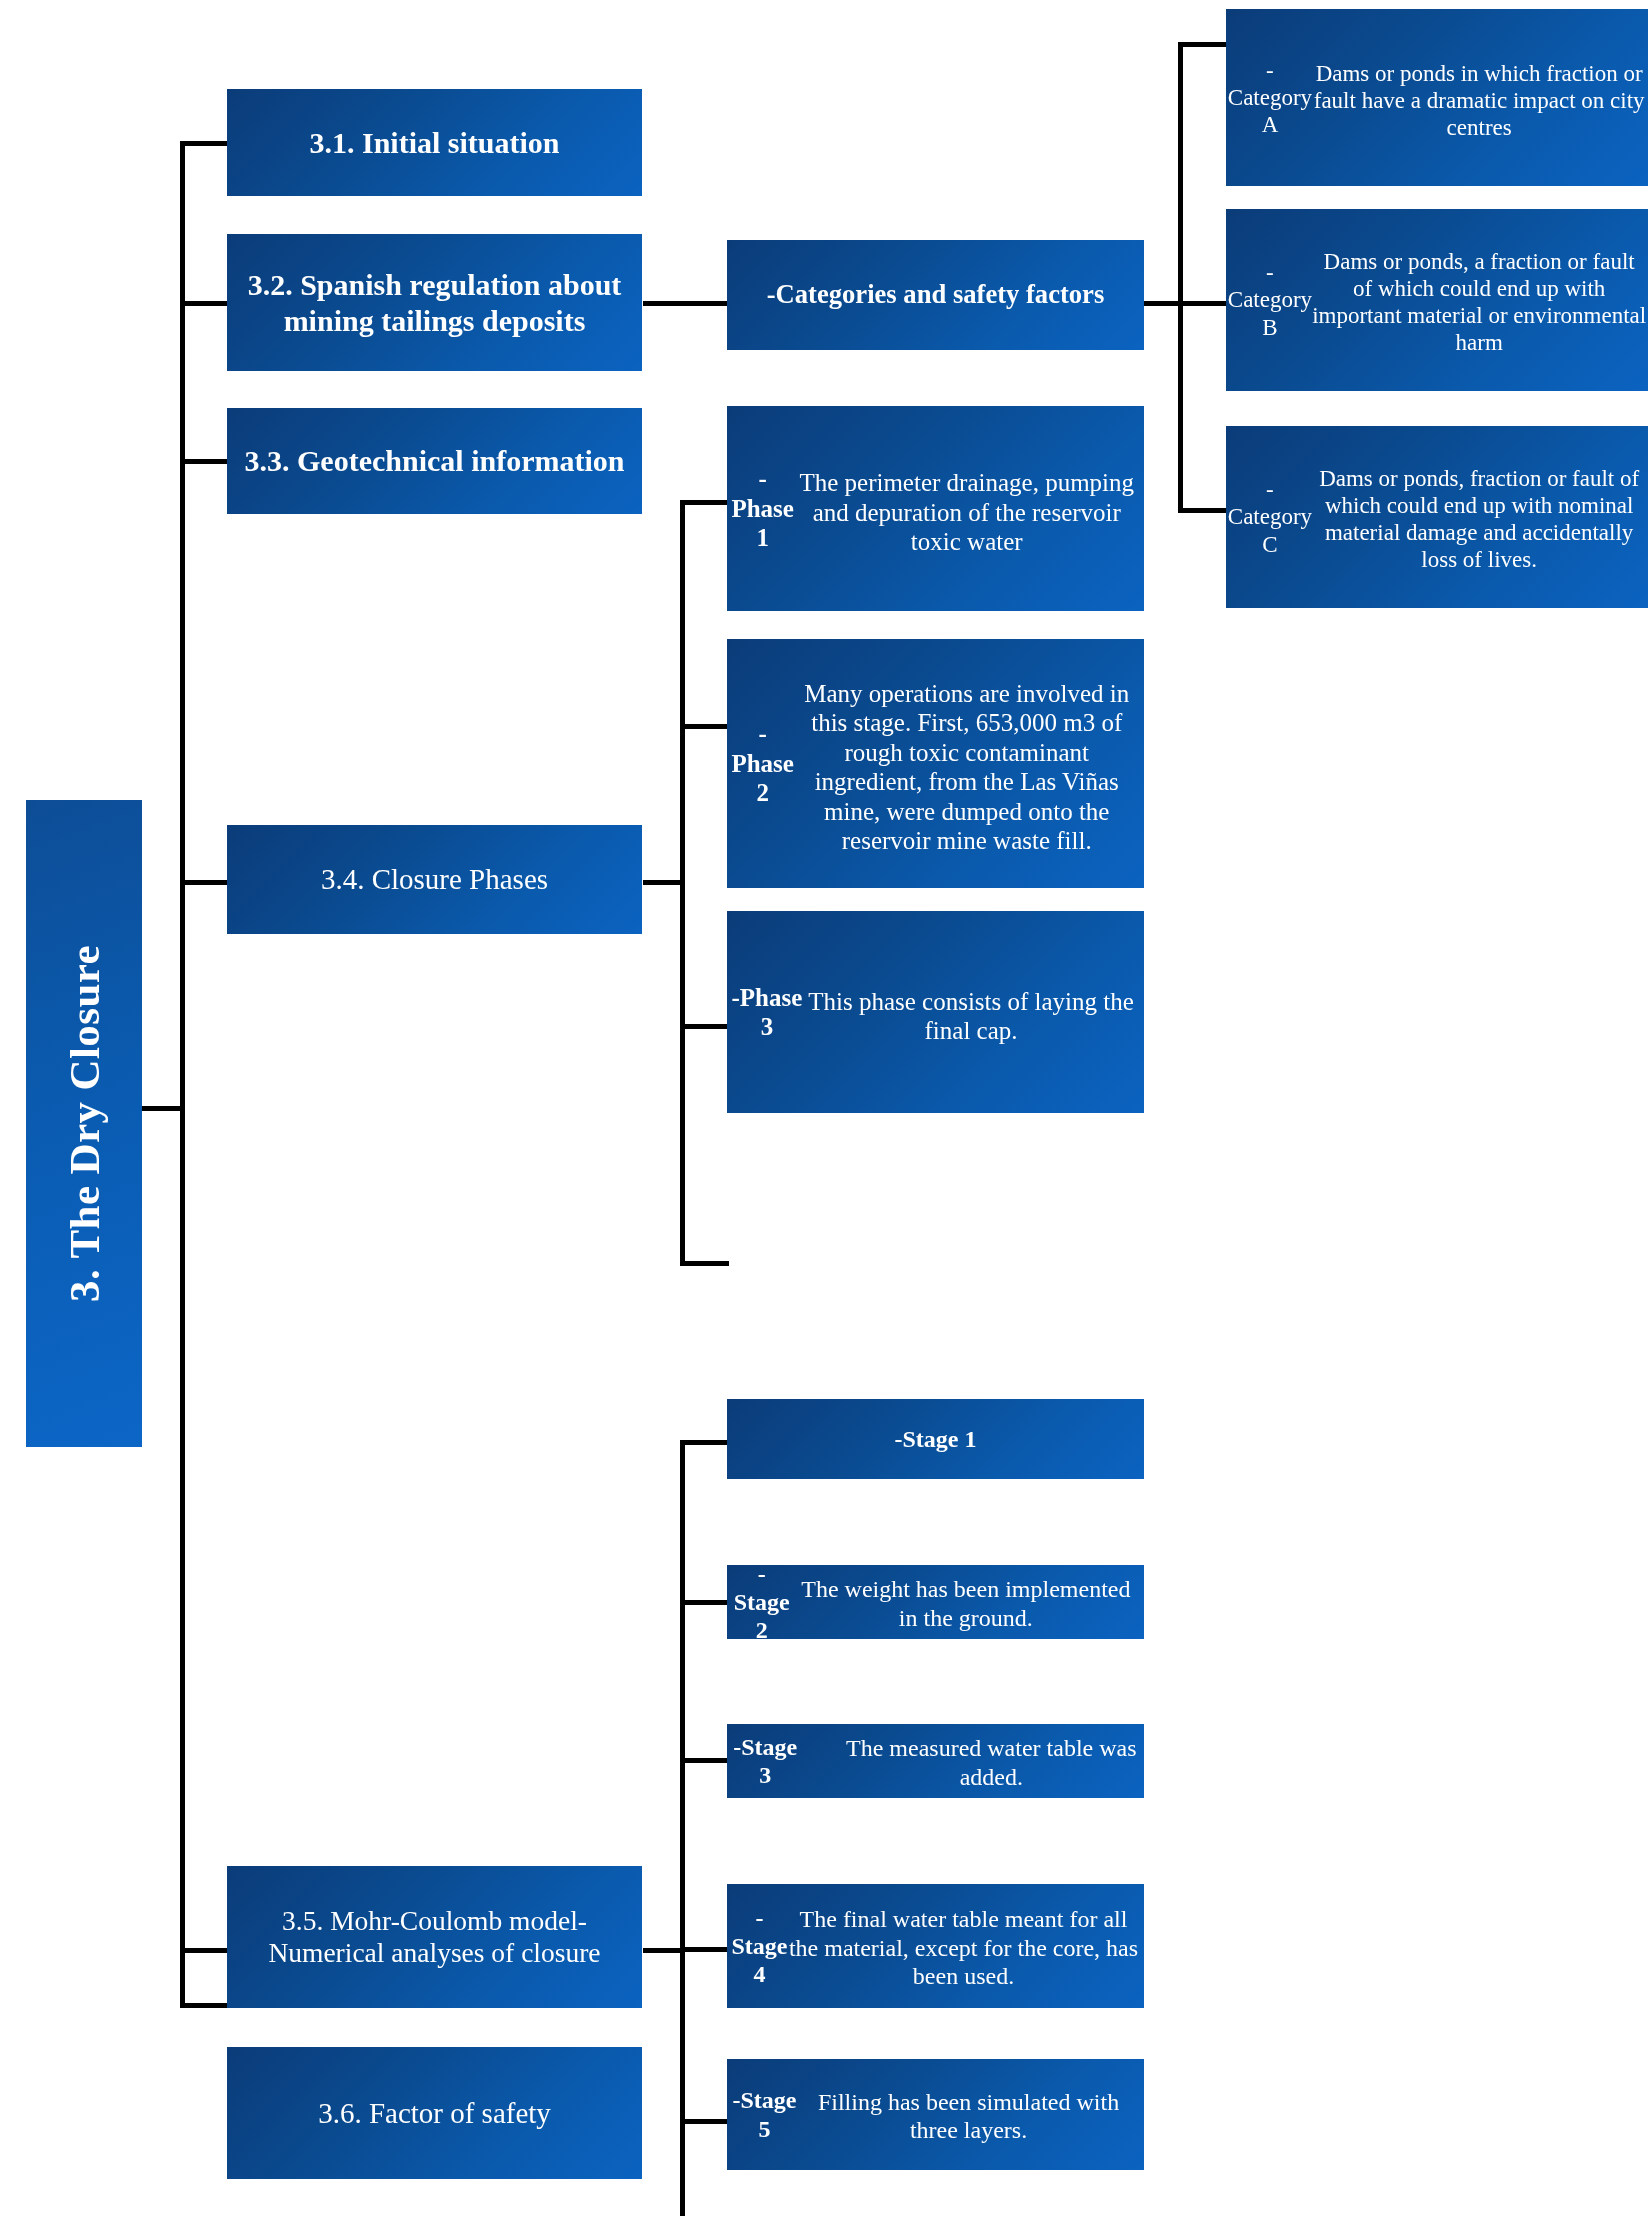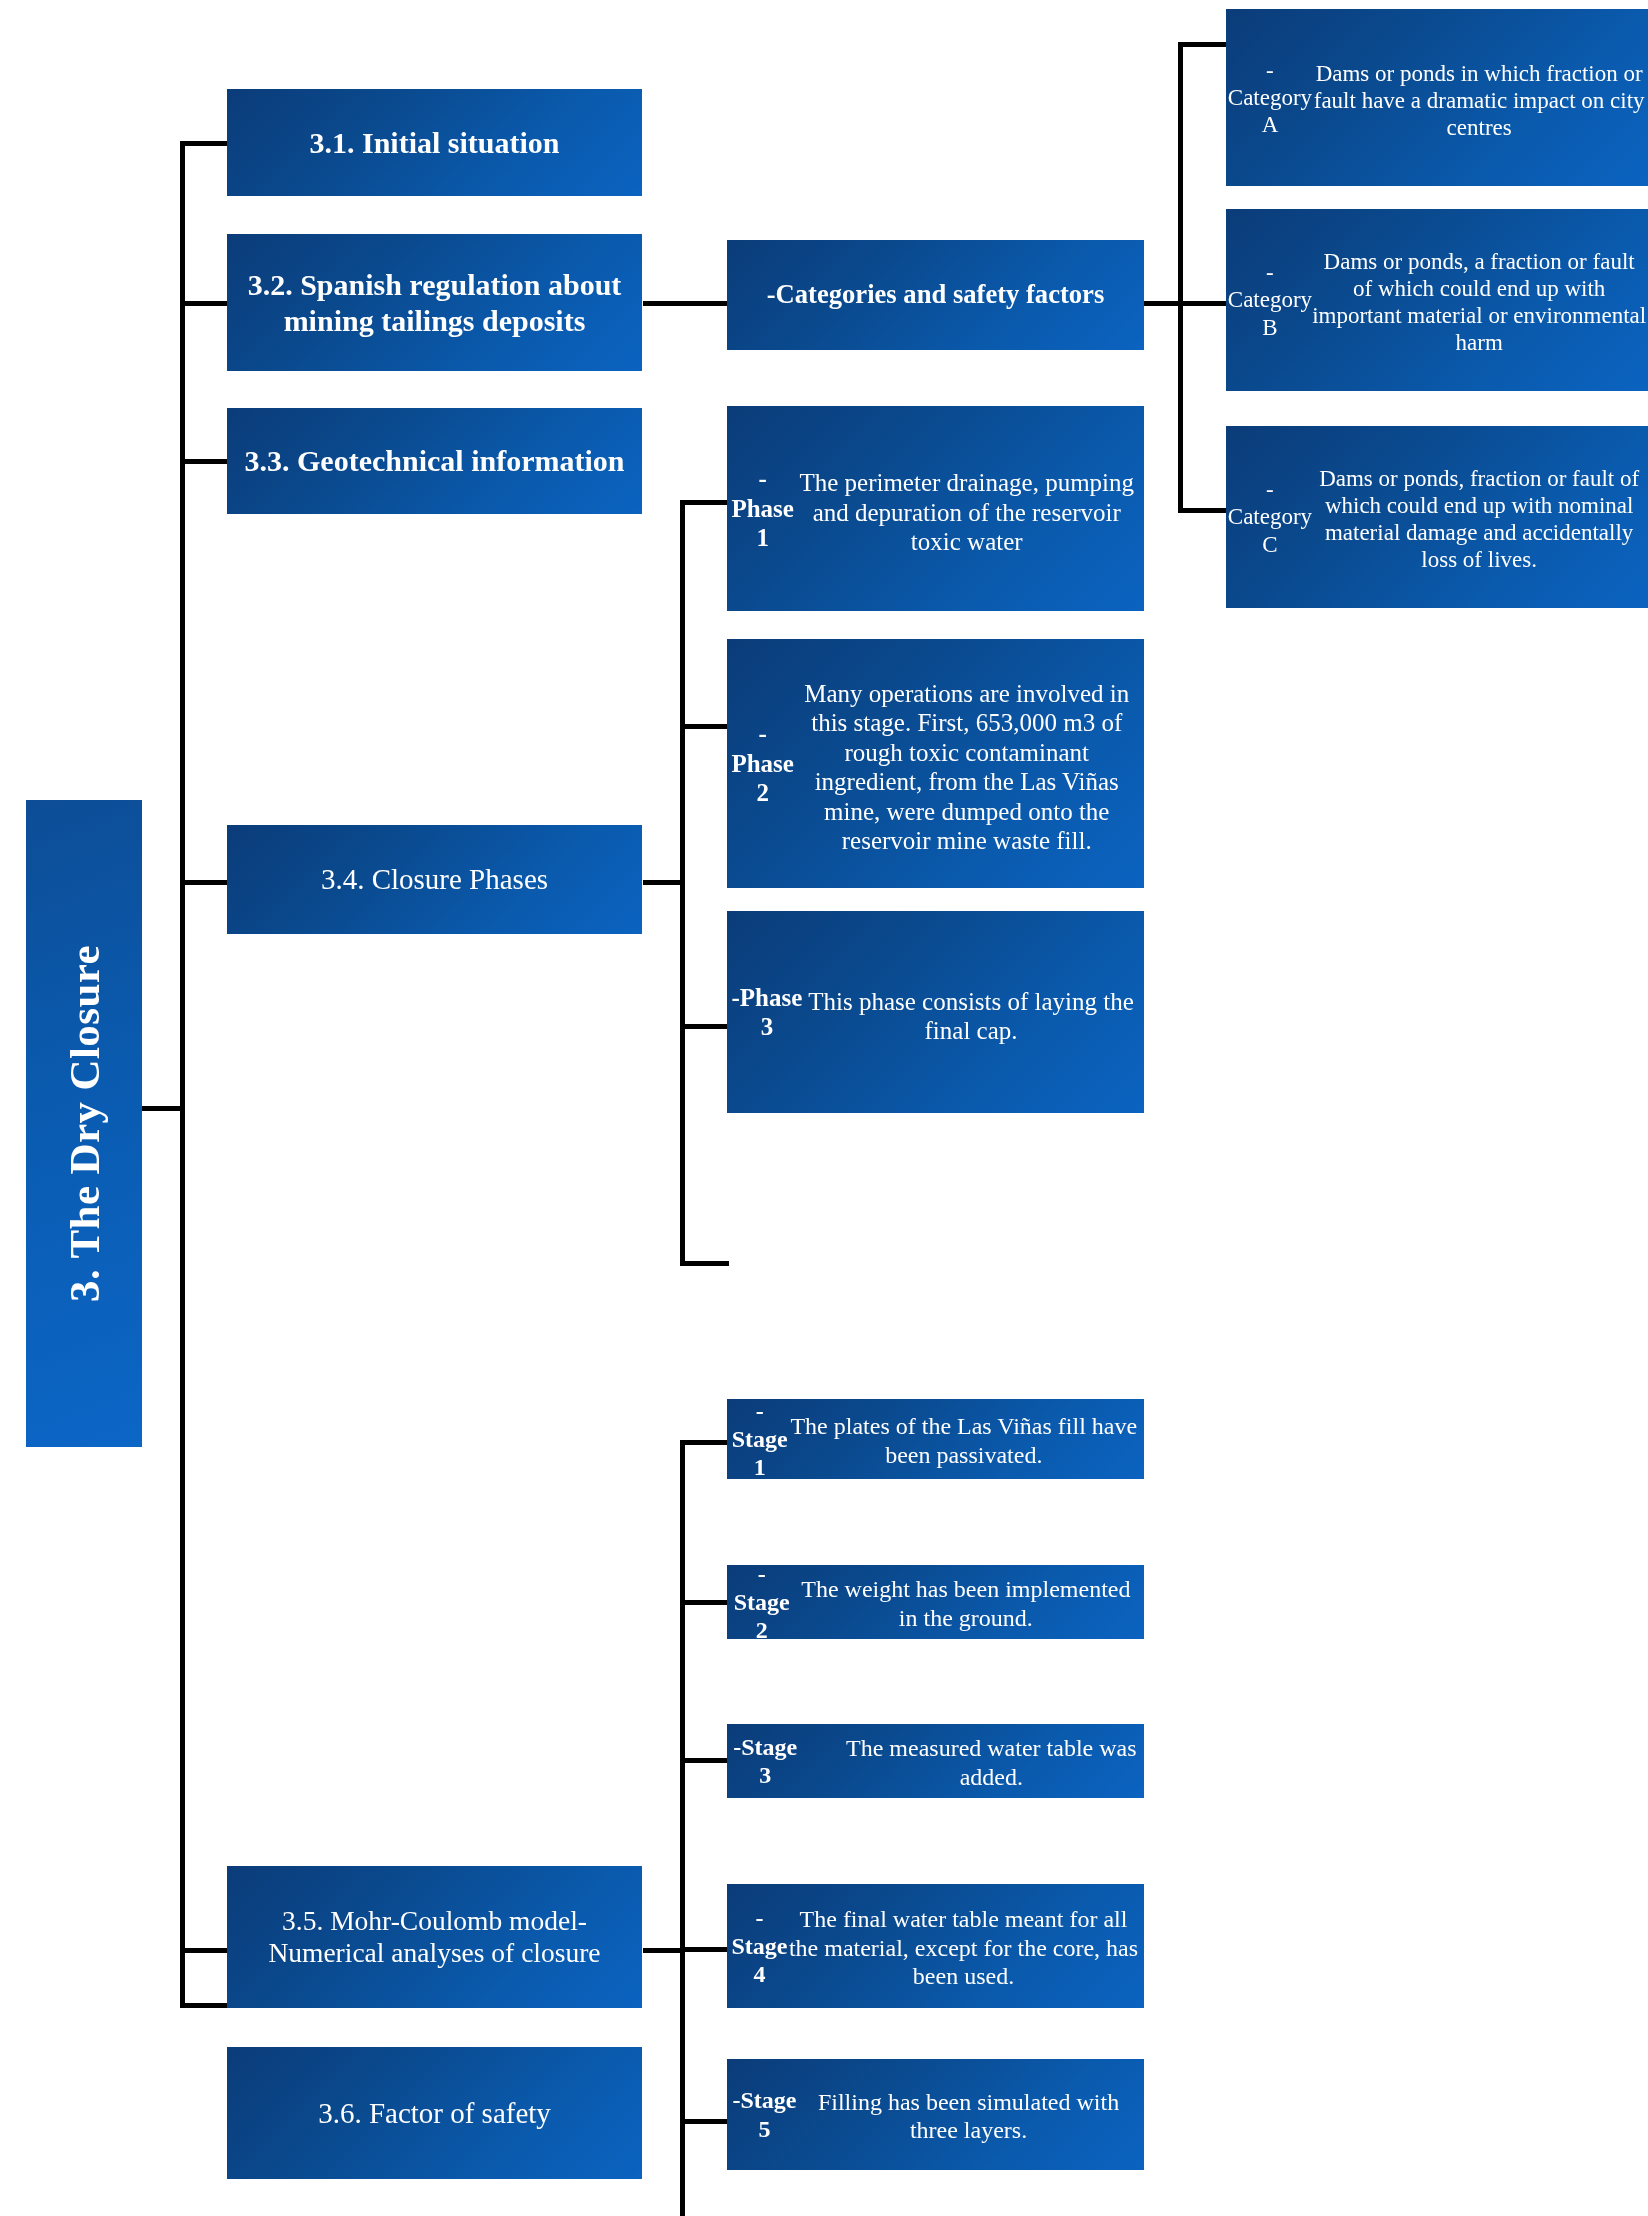--- a/index.html
+++ b/index.html
@@ -143,21 +143,20 @@
   </div>
 
   <div class="node" style="left:727px;top:911px;width:417px;height:202px;font-size:25px;">
     <span class="hdr">-Phase 3</span>
     <span class="body" style="margin-top:8px;">This phase consists of laying the final cap.</span>
   </div>
 
 
   <div class="node" style="left:727px;top:1399px;width:417px;height:80px;font-size:24px;">
     <span class="hdr">-Stage 1</span>
-    <span class="body" style="margin-top:3.5px;">The plates of the Las Viñas fill have been passivated.</span>
   </div>
 
   <div class="node" style="left:727px;top:1565px;width:417px;height:74px;font-size:24px;">
     <span class="hdr">-Stage 2</span>
     <span class="body" style="margin-top:3.5px;">The weight has been implemented in the ground.</span>
   </div>
 
   <div class="node" style="left:727px;top:1724px;width:417px;height:74px;font-size:24px;gap:44px;">
     <span class="hdr">-Stage 3</span>
     <span class="body" style="margin-top:3.5px;">The measured water table was added.</span>

